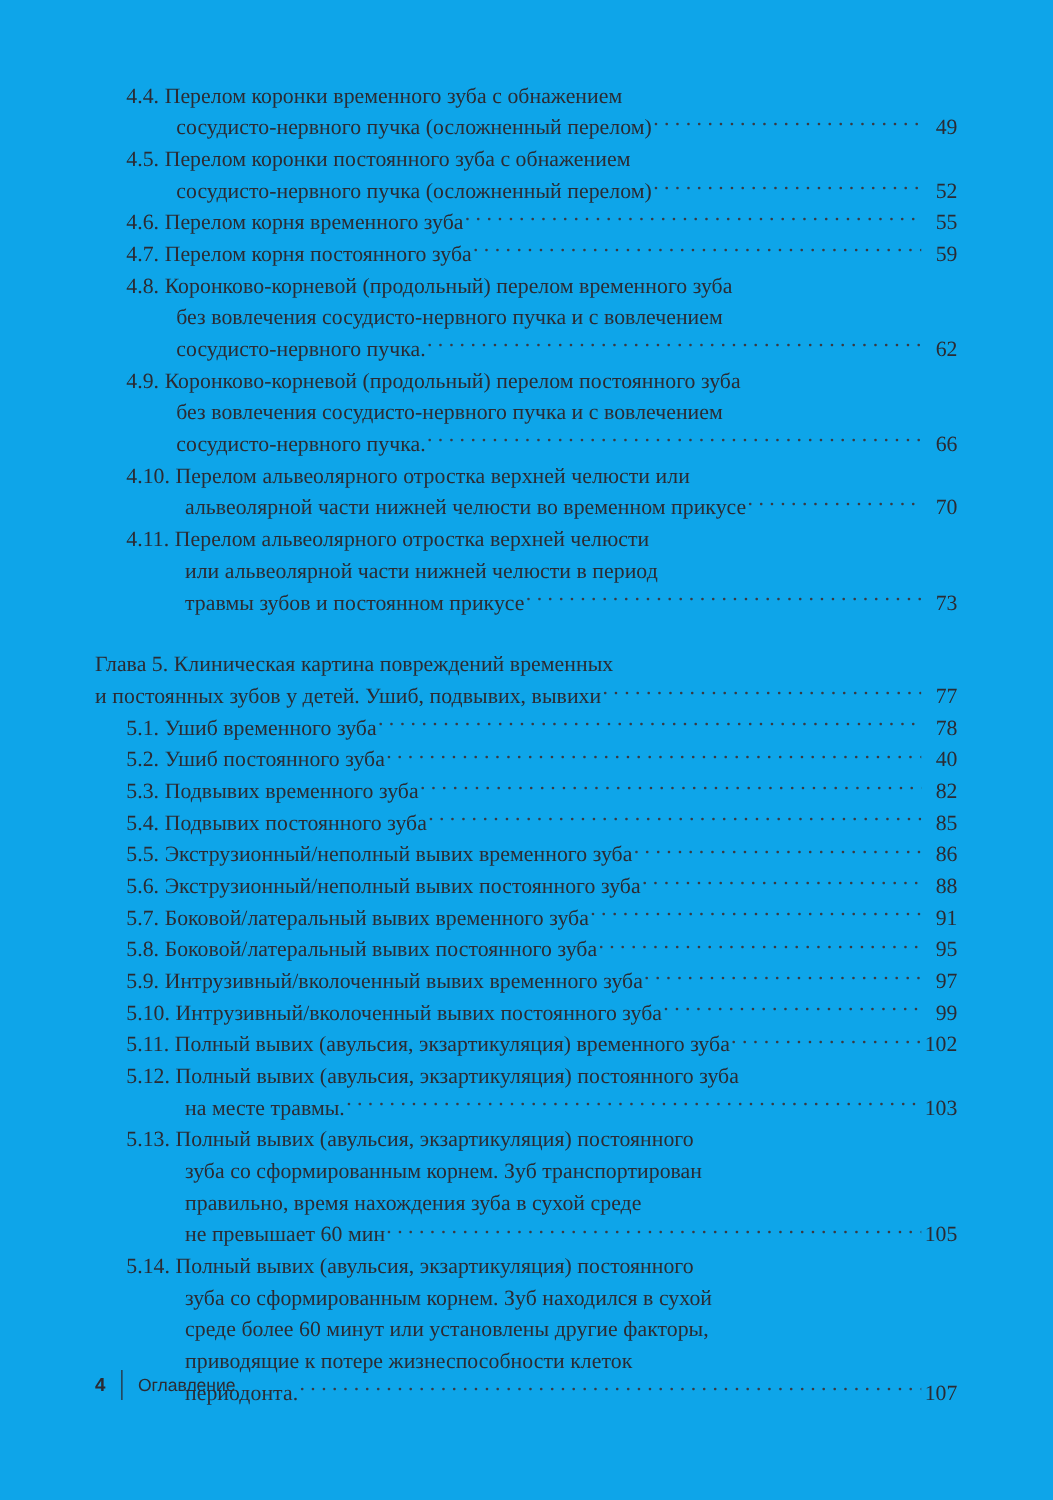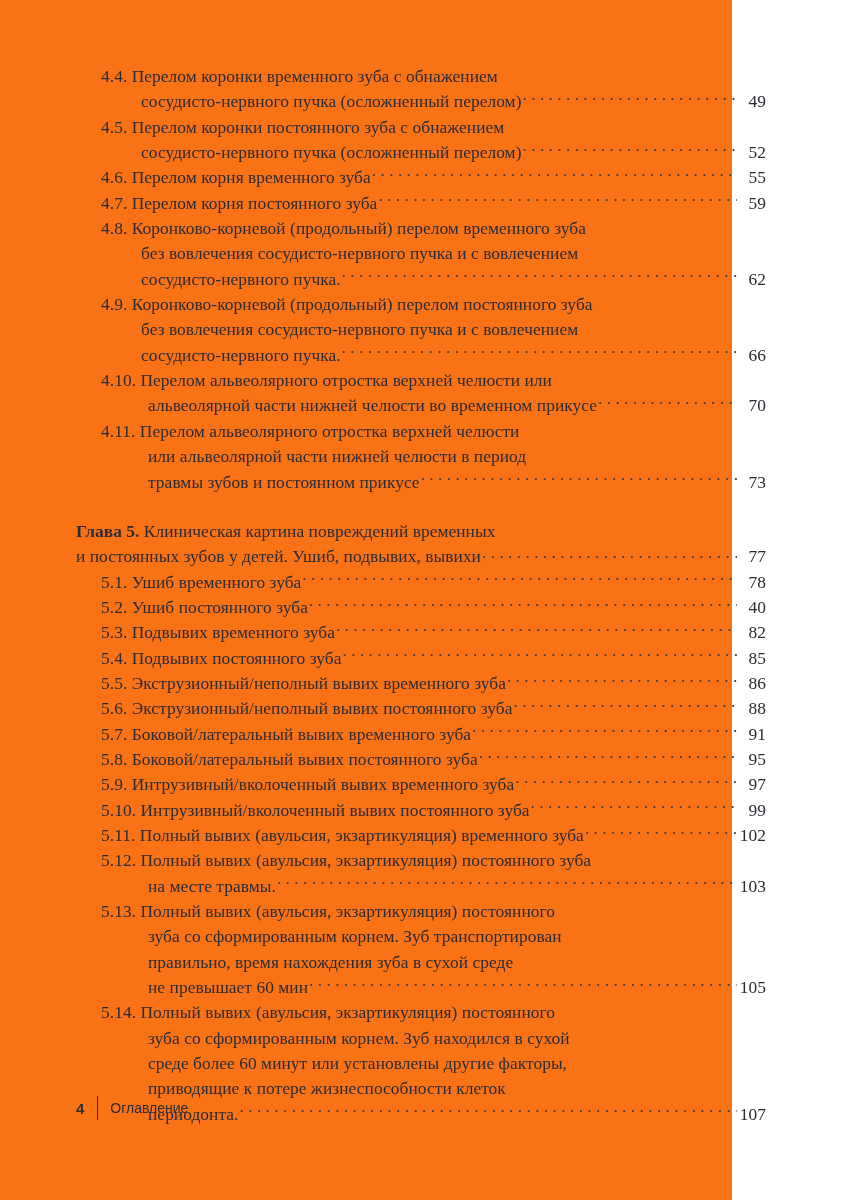--- a/index.html
+++ b/index.html
@@ -13,23 +13,23 @@
     height: 1200px;
     position: relative;
     font-family: "Liberation Serif", "DejaVu Serif", serif;
     color: #2b2b33;
     overflow: hidden;
   }
 
   #page {
     position: absolute;
     left: 0; top: 0;
-    width: 732px;
+    width: 842px;
     height: 1200px;
-    background: #f97316;
+    background: #0ea5e9;
   }
 
   #toc {
     position: absolute;
     left: 76px;
     top: 64px;
     width: 690px;
   }
 
   
@@ -62,21 +62,21 @@
   }
   .entry.chapter .etext {
     text-indent: 0;
     padding-left: 0;
   }
 
   .num {
     white-space: nowrap;
   }
   .chapter-label {
-    font-weight: bold;
+    font-weight: normal;
     text-align: right;
   }
   .leader {
     flex: 1 1 auto;
     overflow: hidden;
     white-space: nowrap;
     margin: 0 1px 0 1px;
     position: relative;
     height: 1em;
   }
@@ -104,21 +104,21 @@
   .entry.wide .cont { padding-left: 47px; }
   .entry.chapter .cont { padding-left: 0; }
 
   
   .cont.withleader {
     display: flex;
     align-items: baseline;
     padding-left: 40px;
   }
   .entry.wide .cont.withleader { padding-left: 47px; }
-  .entry.chapter .cont.withleader { padding-left: 0; align-items: center; }
+  .entry.chapter .cont.withleader { padding-left: 0; }
 
   
   .firstline.withleader {
     display: flex;
     align-items: baseline;
     text-indent: 0;
     padding-left: 0;
   }
   .firstline.withleader > .hang {
     flex: 0 0 auto;

